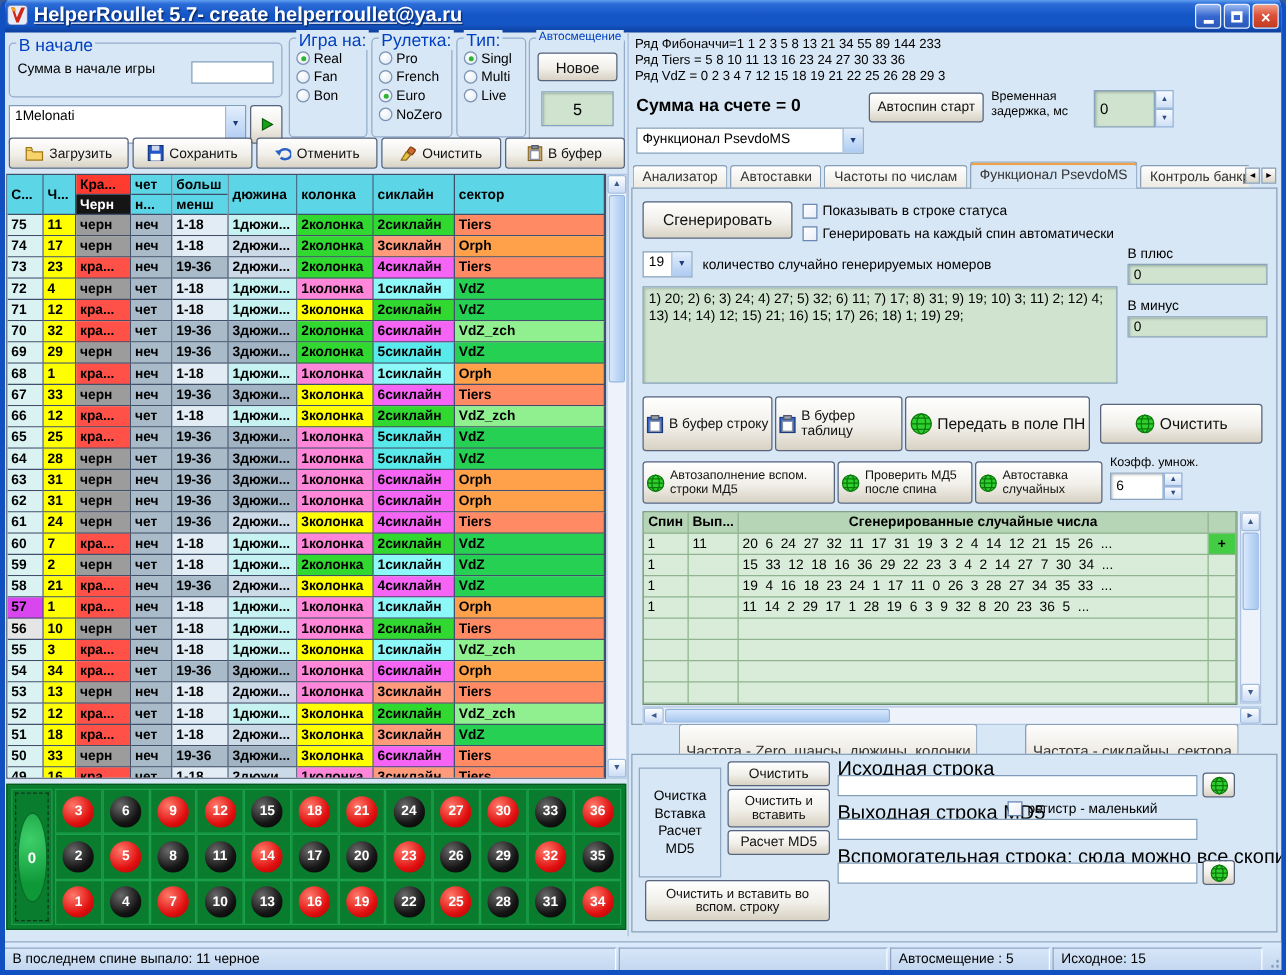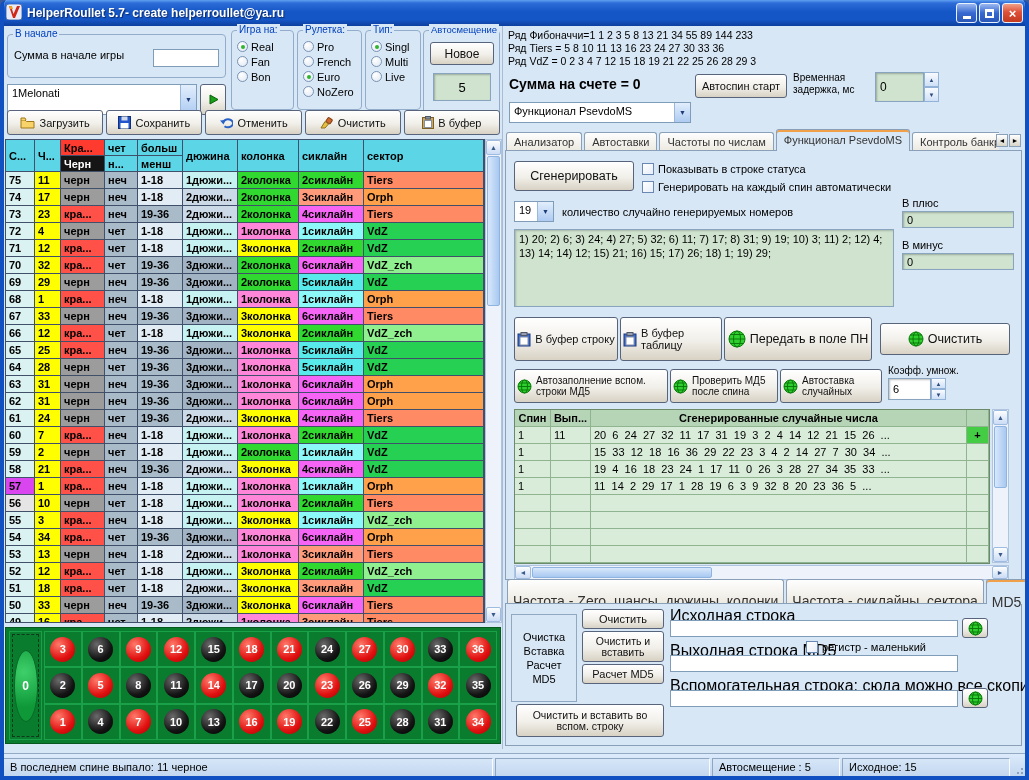--- a/index.html
+++ b/index.html
@@ -1,31 +1,31 @@
 <!DOCTYPE html>
 <html><head>
 <meta charset="utf-8">
 <style>
 *{margin:0;padding:0;box-sizing:border-box;}
 html,body{width:1029px;height:780px;}
 body{font-family:"Liberation Sans",sans-serif;font-size:11px;background:#3a5a9a;}
 .window{position:relative;width:1029px;height:780px;background:#d8e7f5;border:4px solid #1150c0;border-top:none;border-radius:7px 7px 0 0;overflow:hidden;}
 .titlebar{position:absolute;top:0;left:-4px;right:-4px;height:26px;background:linear-gradient(180deg,#60a0f0 0%,#2c6cd8 12%,#1556c6 45%,#1556c6 75%,#0c3f9e 100%);display:flex;align-items:center;gap:5px;padding:0 6px;border-radius:7px 7px 0 0;}
-.title-text{flex:1;color:#fff;font-weight:bold;font-size:12px;text-shadow:1px 1px 1px #0a2a6a;white-space:nowrap;overflow:hidden;}
+.title-text{flex:1;color:#fff;font-weight:bold;font-size:16px;text-shadow:1px 1px 1px #0a2a6a;white-space:nowrap;overflow:hidden;text-decoration:underline;}
 .tb-btns{display:flex;gap:2px;}
 .tb-btn{width:21px;height:20px;border-radius:3px;border:1px solid #e8f0fc;display:grid;place-items:center;}
 .tb-min,.tb-max{background:linear-gradient(180deg,#9ab8f0,#3668d0 50%,#2a58b8);}
 .tb-close{background:linear-gradient(180deg,#f0a088,#dd5138 45%,#c23a20);color:#fff;font-size:13px;font-weight:bold;}
 .g-min{width:8px;height:3px;background:#fff;margin-top:9px;}
 .g-max{width:9px;height:9px;border:2px solid #fff;border-top-width:3px;}
 .left-panel{position:absolute;top:26px;left:0;width:498px;bottom:27px;}
 .right-panel{position:absolute;top:26px;left:498px;right:0;bottom:27px;border-left:1px solid #a8bcd4;}
 
 .group{position:absolute;border:1px solid #93accc;border-radius:4px;}
-.legend{position:absolute;top:-7px;left:5px;background:#d8e7f5;color:#0040c0;font-size:10px;padding:0 2px;white-space:nowrap;}
+.legend{position:absolute;top:-7px;left:5px;background:#d8e7f5;color:#0040c0;font-size:14px;padding:0 2px;white-space:nowrap;}
 .grp-start{left:3px;top:8px;width:219px;height:44px;}
 .start-row{display:flex;align-items:flex-start;gap:4px;padding:14px 6px 0 6px;}
 .start-row .lbl{flex:1;}
 .sum-input{width:66px;height:18px;}
 .field{background:#fff;border:1px solid #7f9db9;font:11px "Liberation Sans",sans-serif;padding:0 3px;}
 .preset-row{position:absolute;left:3px;top:58px;width:219px;display:flex;gap:3px;height:31px;}
 .preset-combo{flex:1;}
 .play-btn{width:26px;}
 .grp-game{left:227px;top:4px;width:63px;height:80px;}
 .grp-roul{left:293px;top:4px;width:65px;height:80px;}
@@ -128,21 +128,21 @@
 .ghead{display:flex;height:17px;background:#b6d4b6;font-weight:bold;}
 .gcell{border-right:1px solid #8fb48f;border-bottom:1px solid #8fb48f;display:flex;align-items:center;padding-left:3px;overflow:hidden;white-space:pre;font-size:11px;height:17px;}
 .g-spin{width:36px;}.g-res{width:40px;}.g-nums{flex:1;}.g-flag{width:22px;justify-content:center;padding-left:0;}
 .ghdr{justify-content:center;padding-left:0;white-space:nowrap;}
 .grow{display:flex;height:17px;}
 .gcell.plus{background:#44cc44;font-weight:bold;justify-content:center;}
 .gen-vscroll{position:absolute;left:486px;top:258px;width:17px;height:154px;}
 .gen-vscroll .sb-thumb{height:62px;}
 .gen-hscroll{position:absolute;left:8px;top:414px;width:495px;height:15px;}
 .freq-tabs{position:absolute;left:4px;top:558px;height:20px;}
-.freq-tabs .tab{font-size:14px;padding:12px 5px;}
+.freq-tabs .tab{font-size:12px;padding:12px 5px;margin-left:36px;}
 .md5panel{position:absolute;left:2px;top:577px;right:3px;height:143px;background:#d8e7f5;border:1px solid #8aa0b8;}
 .md5-action{position:absolute;left:5px;top:10px;width:66px;height:88px;border:1px solid #90a8c0;display:grid;place-items:center;text-align:center;font-size:11px;line-height:14px;padding:2px;}
 .md5-b1{position:absolute;left:76px;top:5px;width:82px;height:20px;font-size:11px;}
 .md5-b2{position:absolute;left:76px;top:27px;width:82px;height:31px;font-size:10.5px;line-height:11px;}
 .md5-b3{position:absolute;left:76px;top:60px;width:82px;height:20px;font-size:11px;}
 .md5-b4{position:absolute;left:10px;top:100px;width:148px;height:33px;font-size:10.5px;line-height:11px;}
 .md5-lbl{position:absolute;font-size:16px;white-space:nowrap;}
 .md5-src-label{left:164px;top:3px;}
 .md5-src{position:absolute;left:164px;top:16px;width:288px;height:17px;}
 .md5-globe1{position:absolute;left:456px;top:14px;width:26px;height:20px;}

